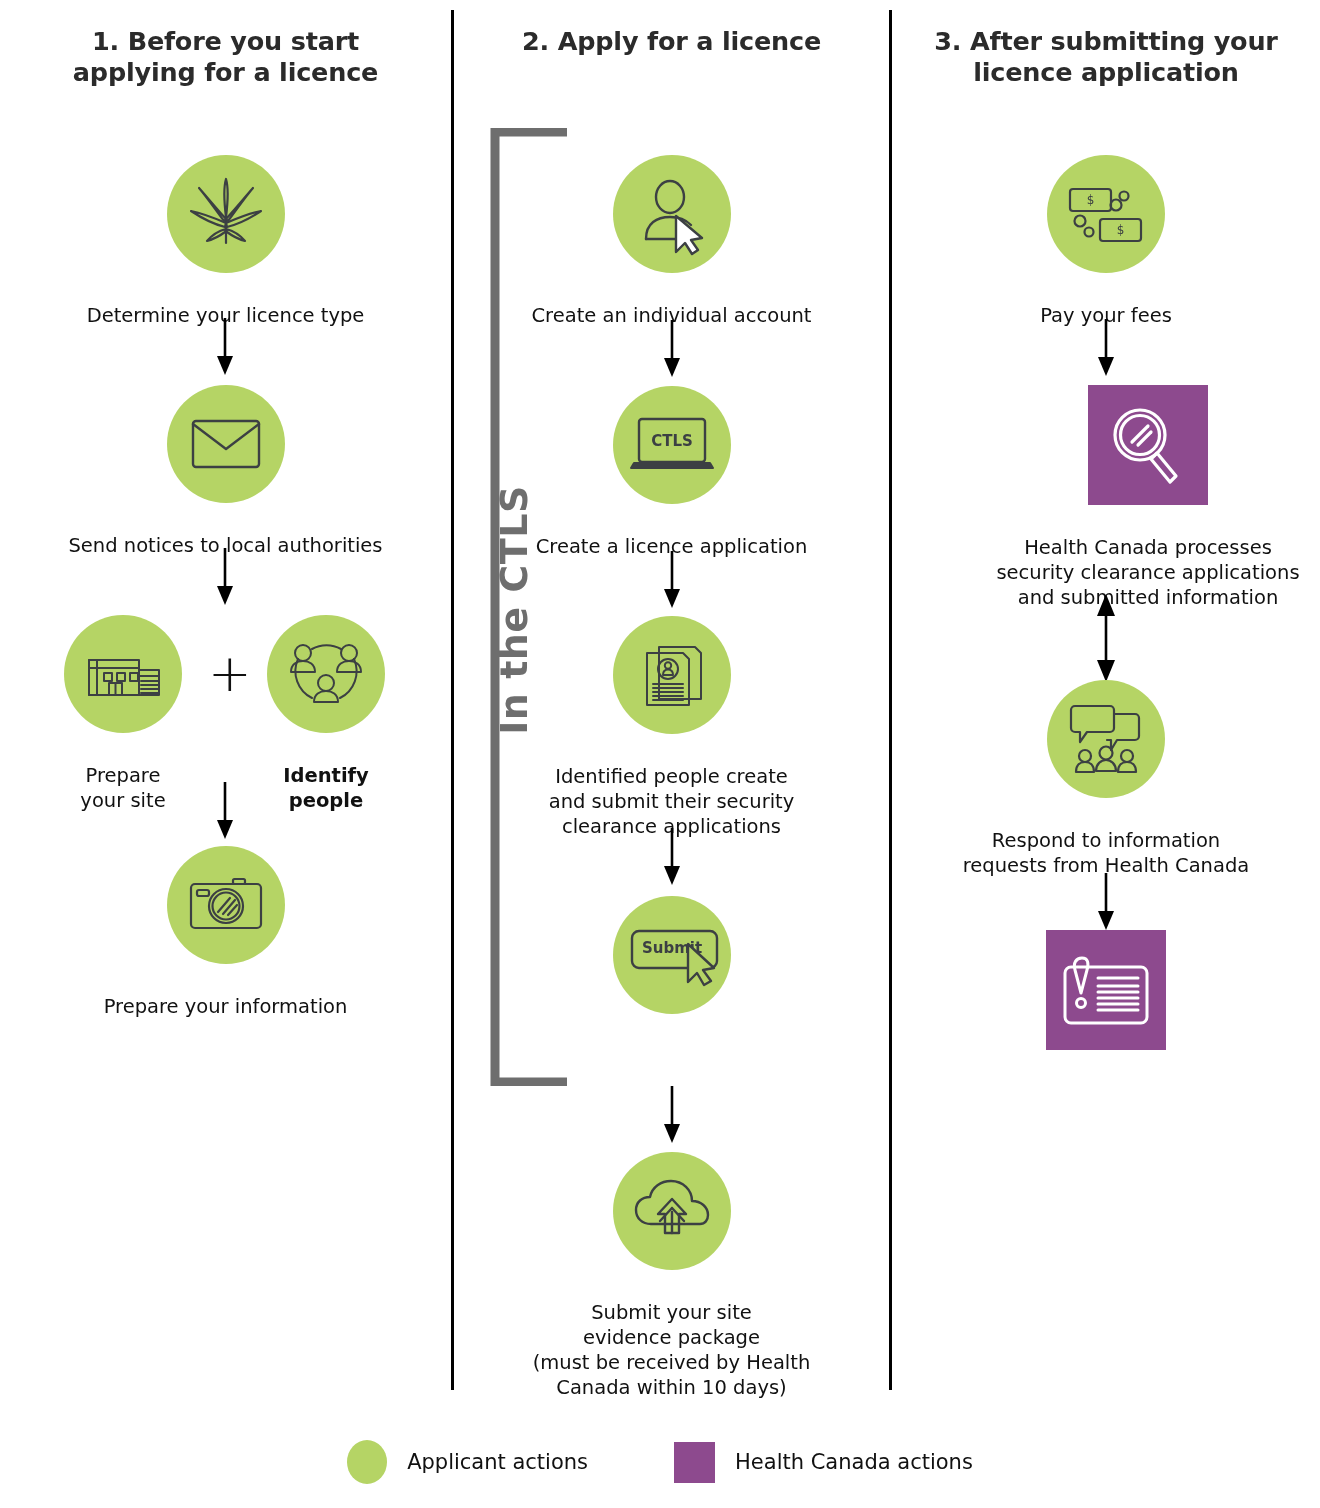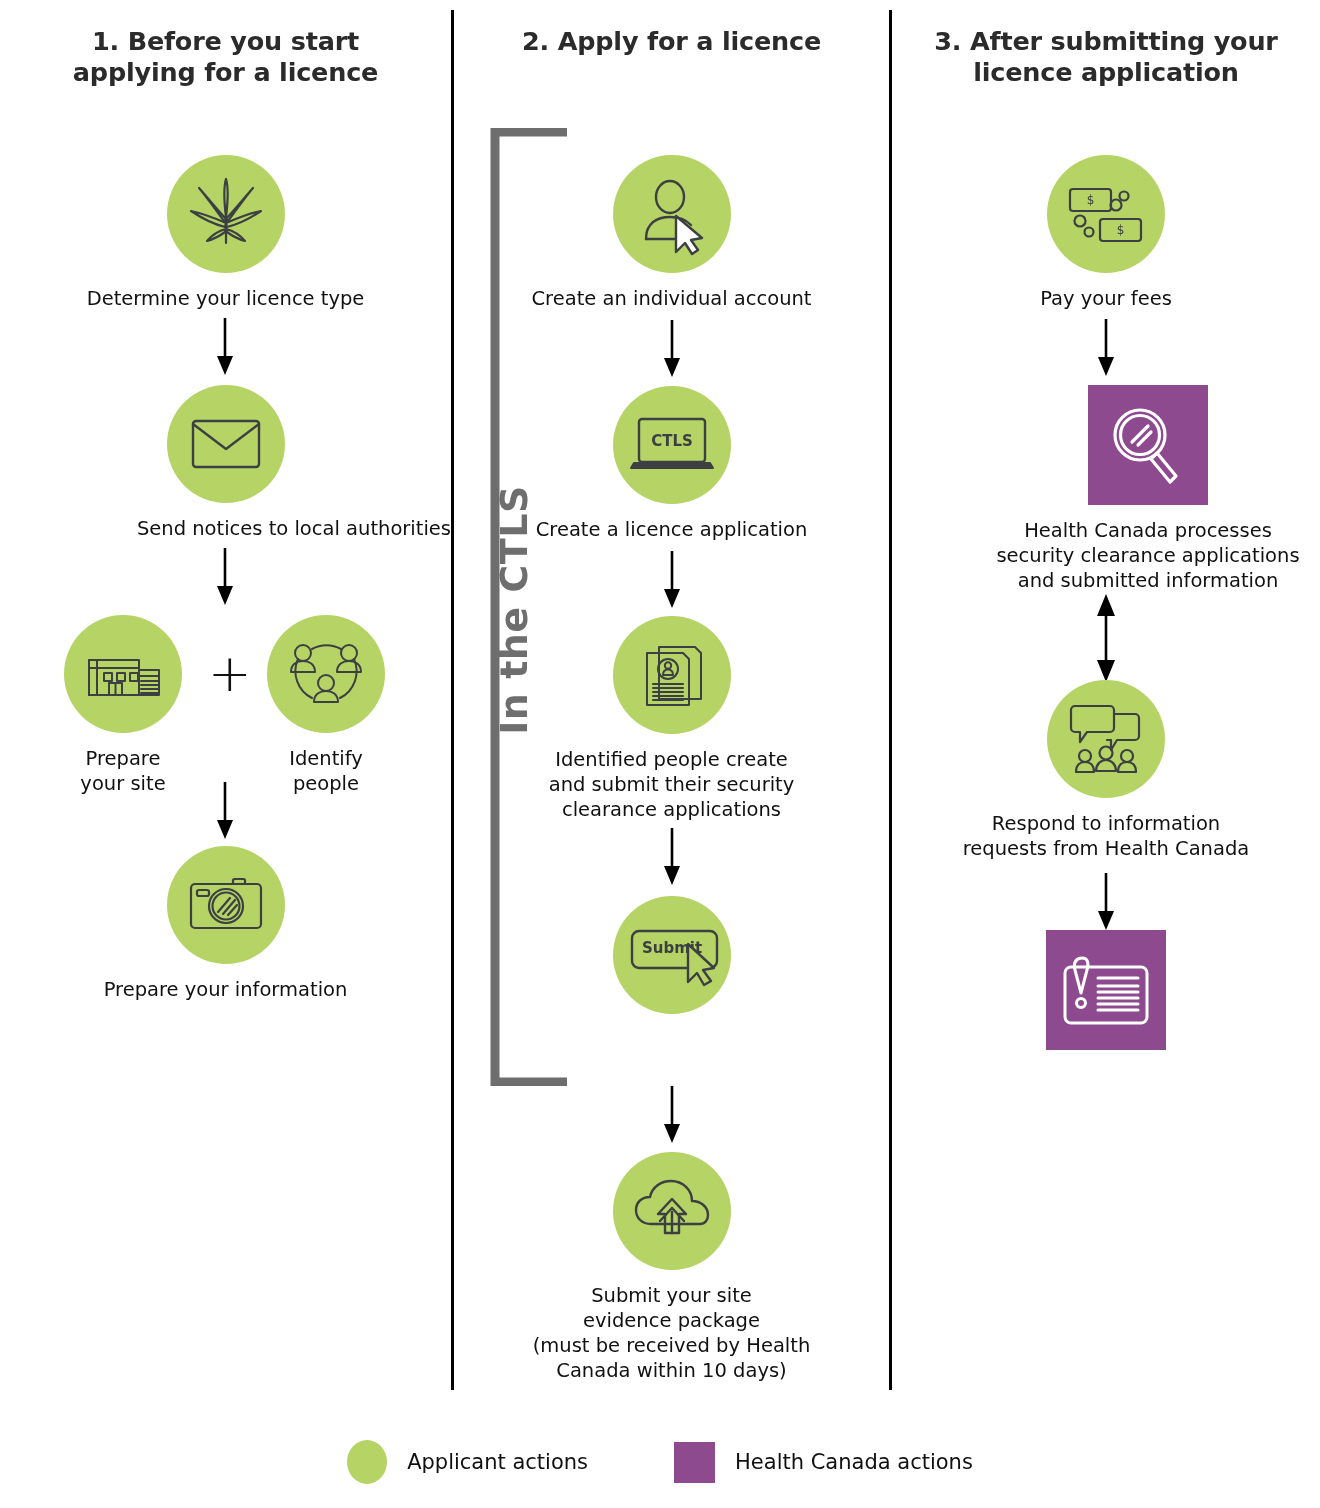--- a/index.html
+++ b/index.html
@@ -29,21 +29,21 @@
   .col1 .col-title{padding:0 28px;}
   .col2 .col-title{padding:0 18px;}
   .col3 .col-title{padding:0 37px;}
 
   
   .node{position:absolute;text-align:center;}
   .shape{margin:0 auto;position:relative;}
   .circle{width:118px;height:118px;border-radius:50%;background:#b5d465;}
   .square{width:120px;height:120px;background:#8d4a8e;}
   .caption{
-    font-size:19.5px;line-height:25px;color:#111;margin-top:13px;
+    font-size:19.5px;line-height:25px;color:#111;margin-top:30px;
     white-space:pre-line;
   }
   .shape svg{position:absolute;left:0;top:0;width:100%;height:100%;}
 
   
   .arrow{position:absolute;width:24px;}
   .arrow svg{display:block;}
 
   
   .bracket{position:absolute;left:489px;top:128px;width:80px;height:958px;}
@@ -98,21 +98,21 @@
       <div class="caption">Determine your licence type</div>
     </div>
 
     <div class="arrow" style="left:213px;top:318px;height:58px;">
       <svg width="24" height="58" viewBox="0 0 24 58">
           <line x1="12" y1="0" x2="12" y2="42" stroke="#000" stroke-width="2.6"></line>
           <polygon points="12,57 4,38 20,38" fill="#000"></polygon>
         </svg>
     </div>
 
-    <div class="node" style="left:0;top:385px;width:451px;text-align:right;">
+    <div class="node" style="left:0;top:385px;width:451px;">
       <div class="shape circle">
         <svg viewBox="0 0 118 118" fill="none" stroke="#3c4043" stroke-width="2.4" stroke-linecap="round" stroke-linejoin="round">
           <rect x="26" y="36" width="66" height="46" rx="3"></rect>
           <path d="M26 39 L59 64 L92 39"></path>
         </svg>
       </div>
       <div class="caption">Send notices to local authorities</div>
     </div>
 
     <div class="arrow" style="left:213px;top:548px;height:58px;">
@@ -140,21 +140,21 @@
           <line x1="77" y1="70" x2="95" y2="70"></line>
           <line x1="77" y1="74" x2="95" y2="74"></line>
           <line x1="77" y1="78" x2="95" y2="78"></line>
         </svg>
       </div>
       <div class="caption">Prepare your site</div>
     </div>
 
     <div class="plus" style="left:208px;top:647px;">+</div>
 
-    <div class="node" style="left:264px;top:615px;width:124px;">
+    <div class="node" style="left:264px;top:615px;width:124px;font-weight:bold;">
       <div class="shape circle">
         <svg viewBox="0 0 118 118" fill="none" stroke="#3c4043" stroke-width="2" stroke-linecap="round" stroke-linejoin="round">
           <path d="M45 34 A30 30 0 0 1 74 34"></path>
           <path d="M87 44 A30 30 0 0 1 73 83"></path>
           <path d="M45 83 A30 30 0 0 1 31 44"></path>
           <circle cx="36" cy="38" r="8"></circle>
           <path d="M24 57 C24 49 30 46 36 46 C42 46 48 49 48 57 Z"></path>
           <circle cx="82" cy="38" r="8"></circle>
           <path d="M70 57 C70 49 76 46 82 46 C88 46 94 49 94 57 Z"></path>
           <circle cx="59" cy="68" r="8"></circle>

